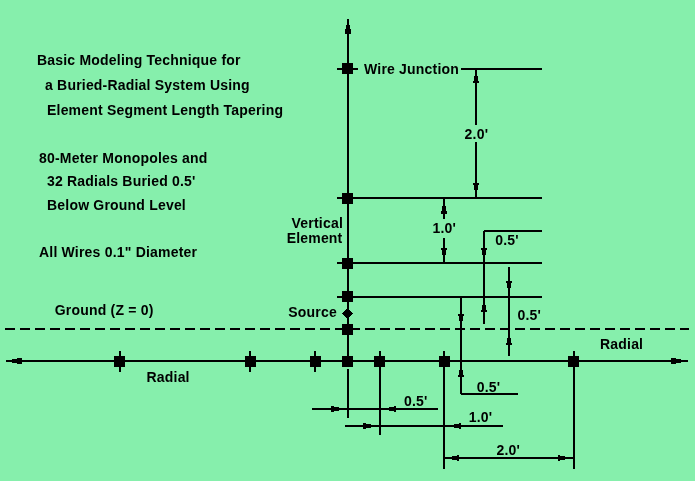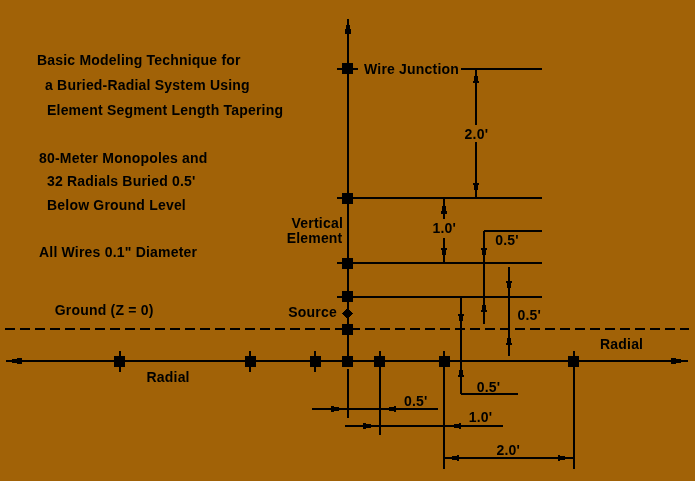--- a/index.html
+++ b/index.html
@@ -1,16 +1,16 @@
 <!DOCTYPE html>
 <html><head>
 <meta charset="utf-8">
 <style>
   html,body{margin:0;padding:0;background:#fff;}
-  #canvas{position:relative;width:695px;height:481px;background:#a16207;overflow:hidden;}
+  #canvas{position:relative;width:695px;height:481px;background:#86efac;overflow:hidden;}
   svg text{font-family:"Liberation Sans", sans-serif;font-weight:bold;font-size:14px;fill:#000;letter-spacing:0.2px;}
 </style>
 </head>
 <body>
 <div id="canvas">
 <svg width="695" height="481" viewBox="0 0 695 481">
   <g stroke="#000" stroke-width="2" fill="none" shape-rendering="crispEdges">
 
     <line x1="348" y1="19" x2="348" y2="361"></line>
 

